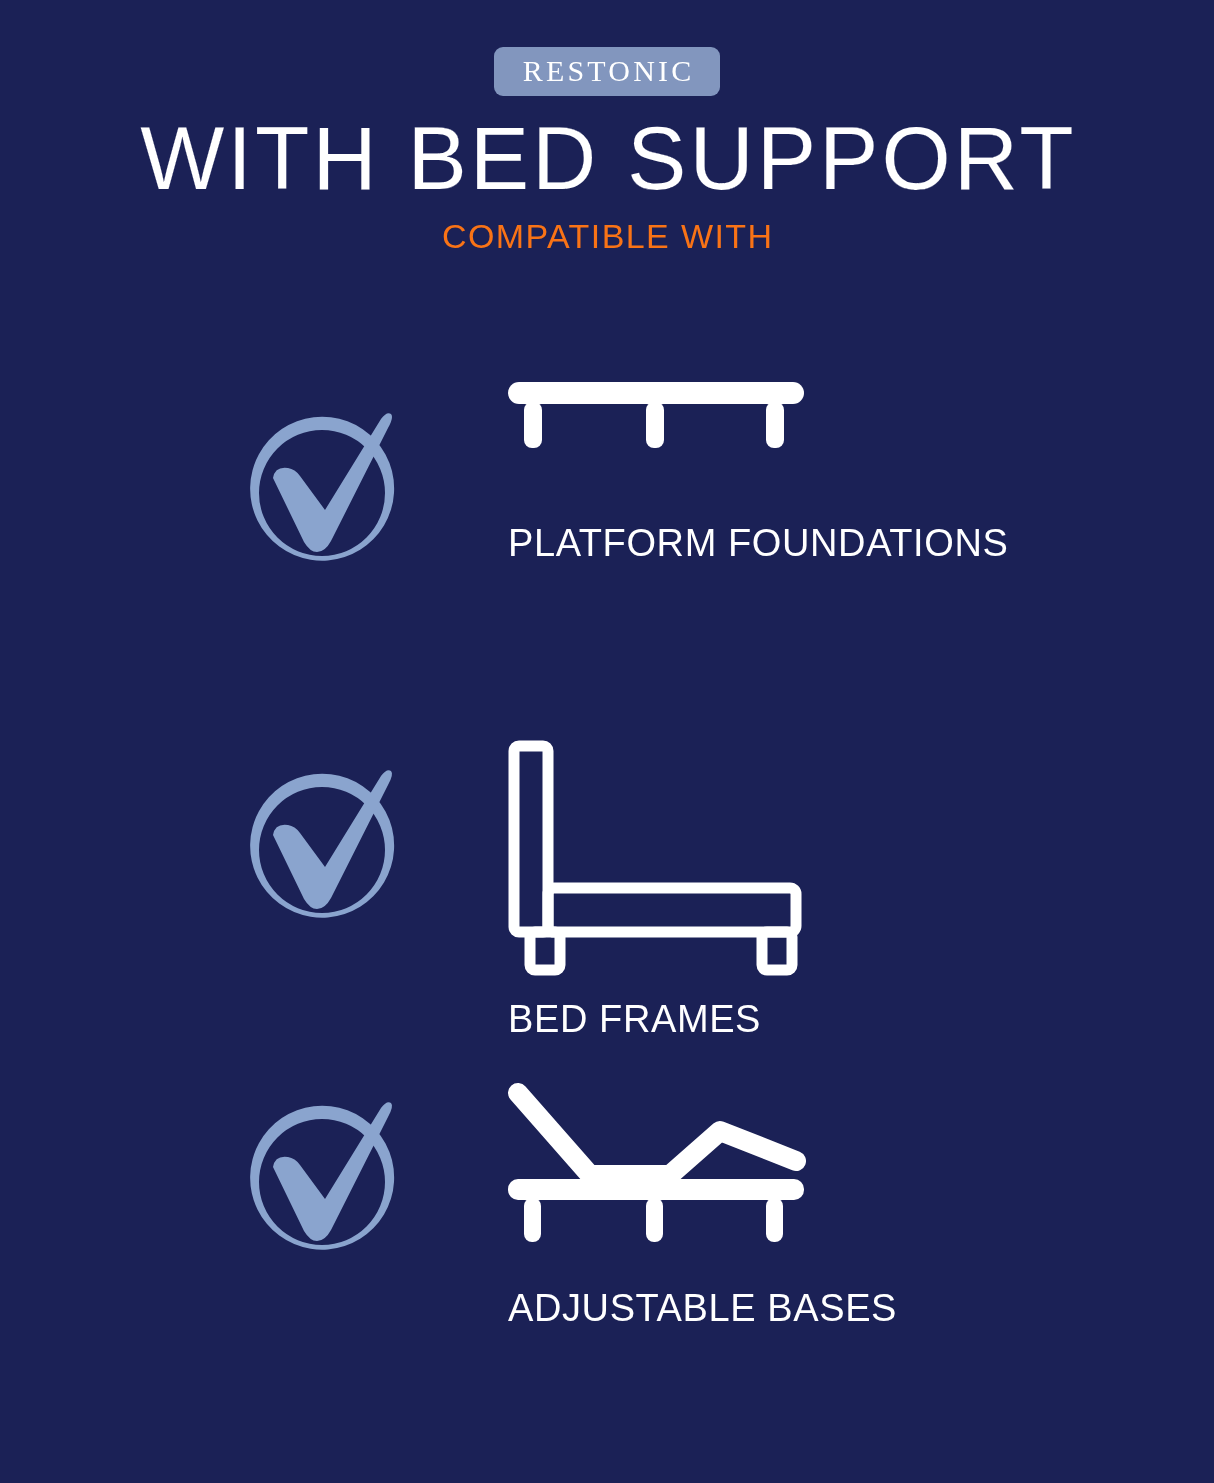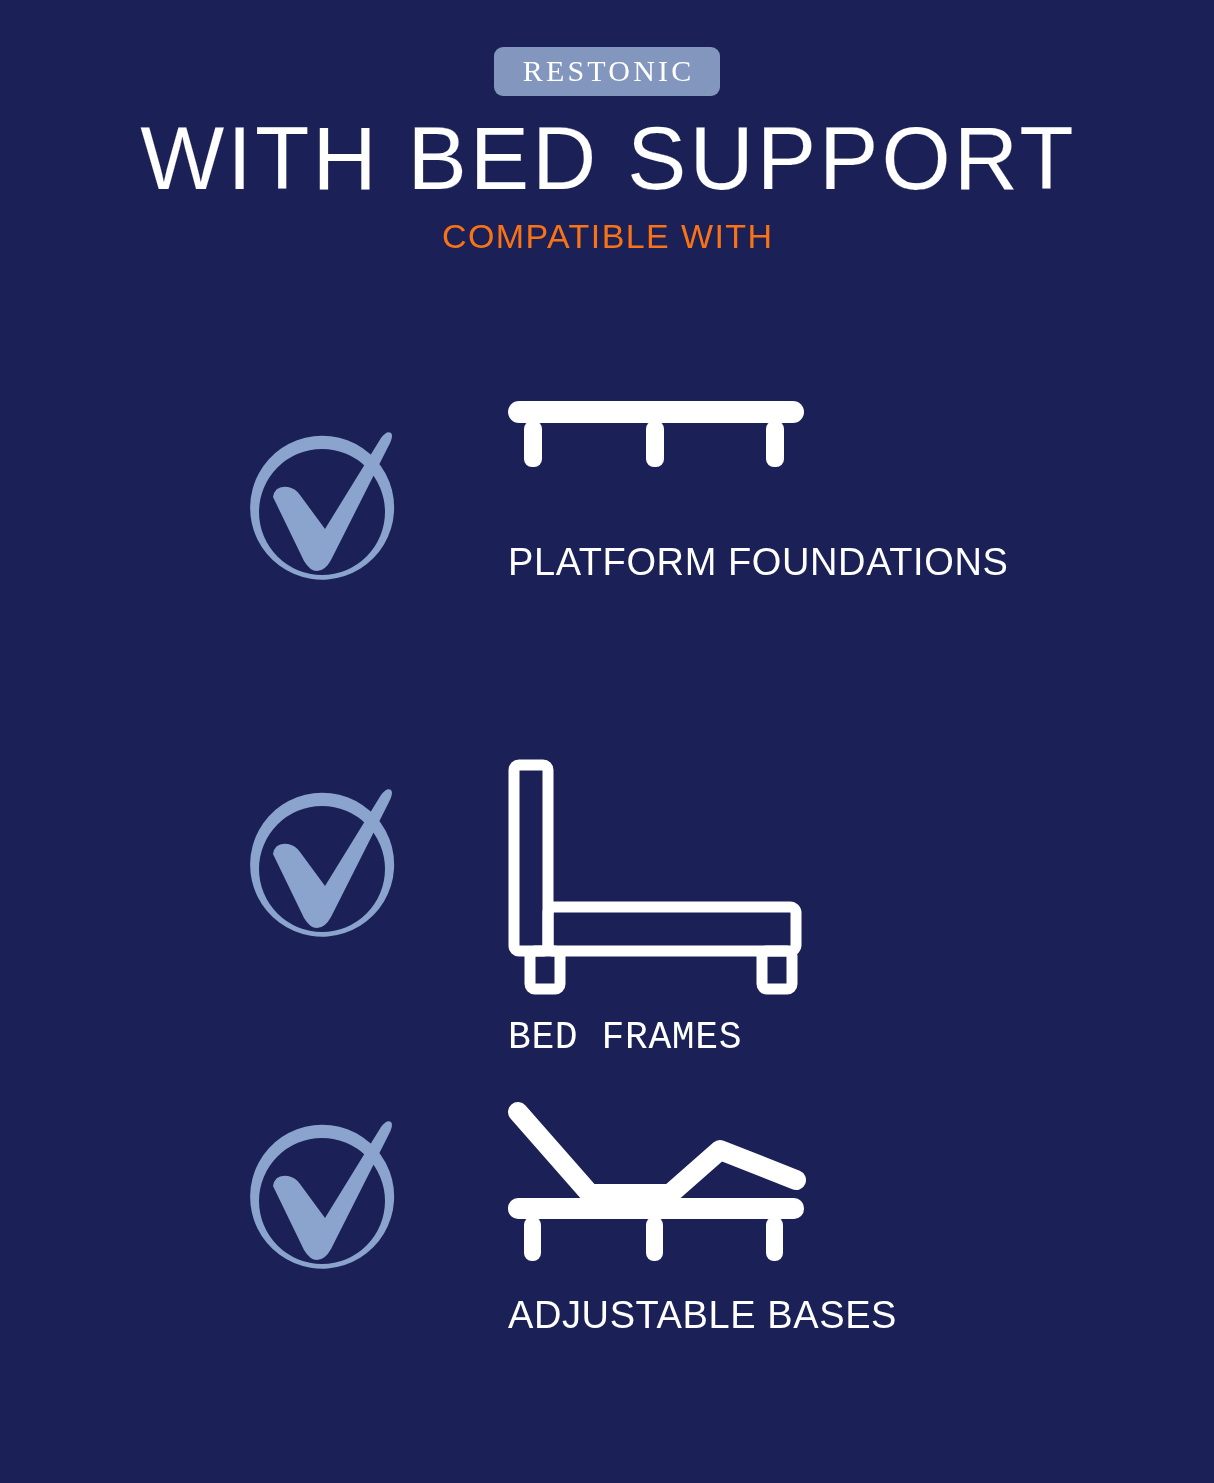--- a/index.html
+++ b/index.html
@@ -58,21 +58,21 @@
     font-weight: 400;
     color: #f97316;
     letter-spacing: 1.4px;
     text-indent: 1.4px;
     line-height: 1;
   }
 
   
   .features {
     position: absolute;
-    top: 401px;
+    top: 382px;
     left: 0;
     width: 100%;
   }
   .feature-row {
     position: relative;
     height: 348px;
   }
   .feature-check {
     position: absolute;
     left: 235px;
@@ -101,25 +101,25 @@
     white-space: nowrap;
   }
 
   
   .row-platform .feature-art { height: 100px; align-items: flex-start; }
   .row-platform .feature-check { top: 24px; }
   .row-platform .feature-label { margin-top: 42px; }
 
   .row-frame .feature-art { height: 240px; }
   .row-frame .feature-check { top: 33px; }
-  .row-frame .feature-label { margin-top: 30px; font-family: Liberation Mono, monospace; }
+  .row-frame .feature-label { margin-top: 30px; }
 
   .row-base .feature-art { height: 165px; }
   .row-base .feature-check { top: 17px; }
-  .row-base .feature-label { margin-top: 34px; }
+  .row-base .feature-label { margin-top: 46px; }
 
   svg { display: block; overflow: visible; }
 </style>
 </head>
 <body>
 
 <div class="header">
 
   <div class="logo-badge">
     <span class="logo-text">RESTONIC</span>

